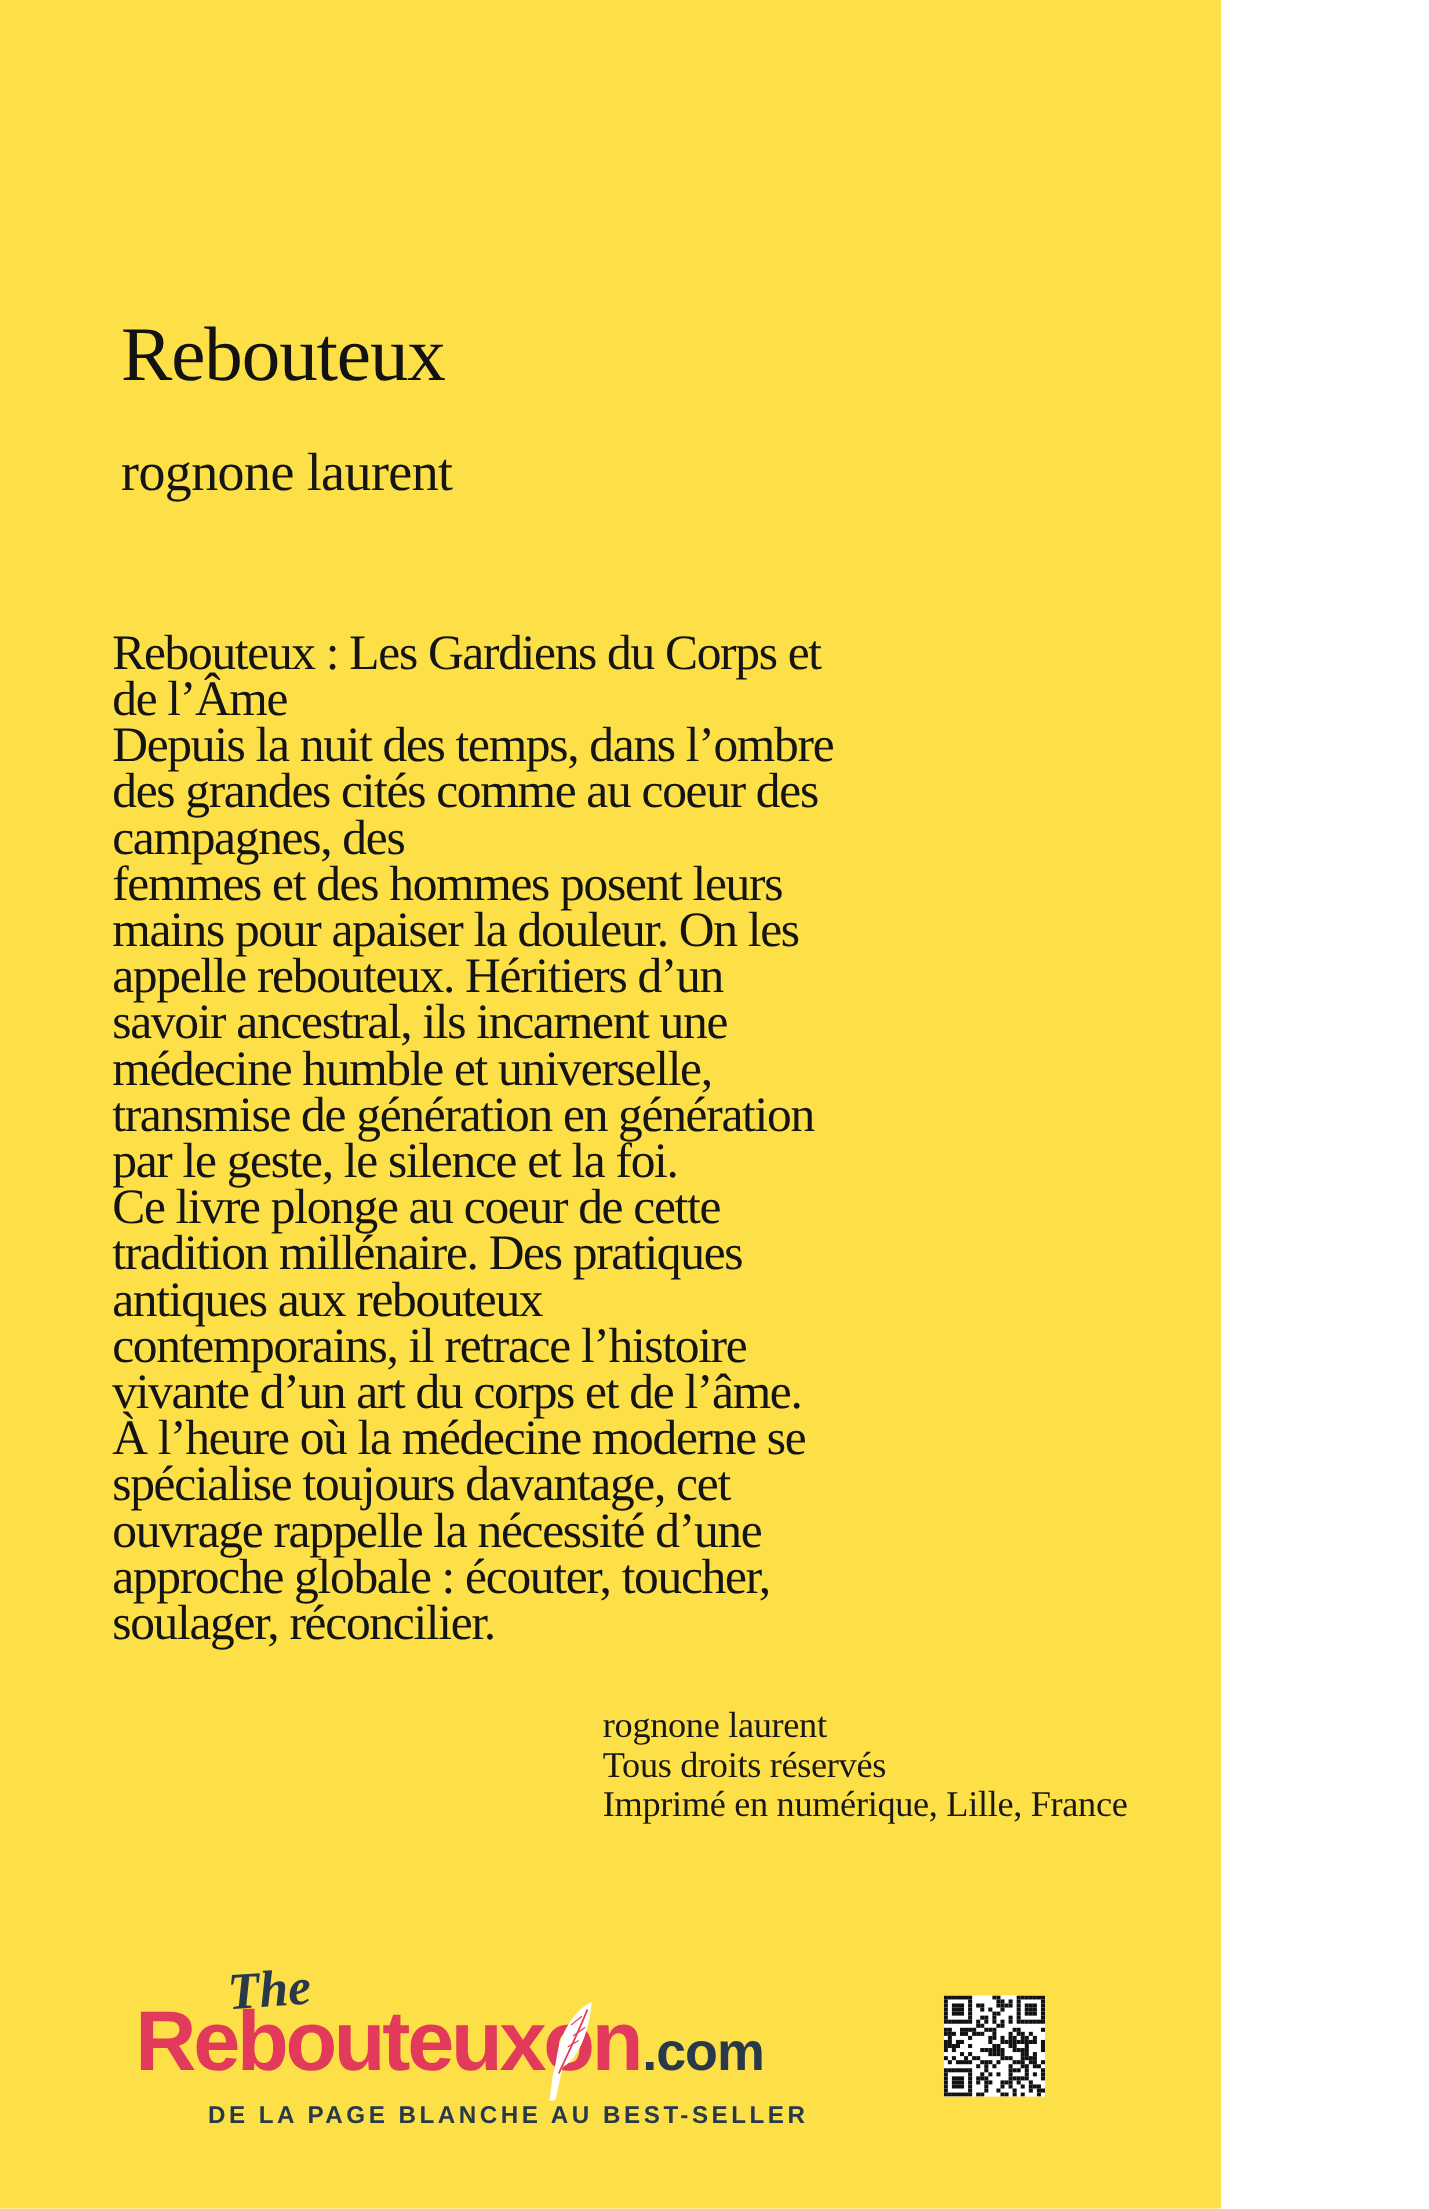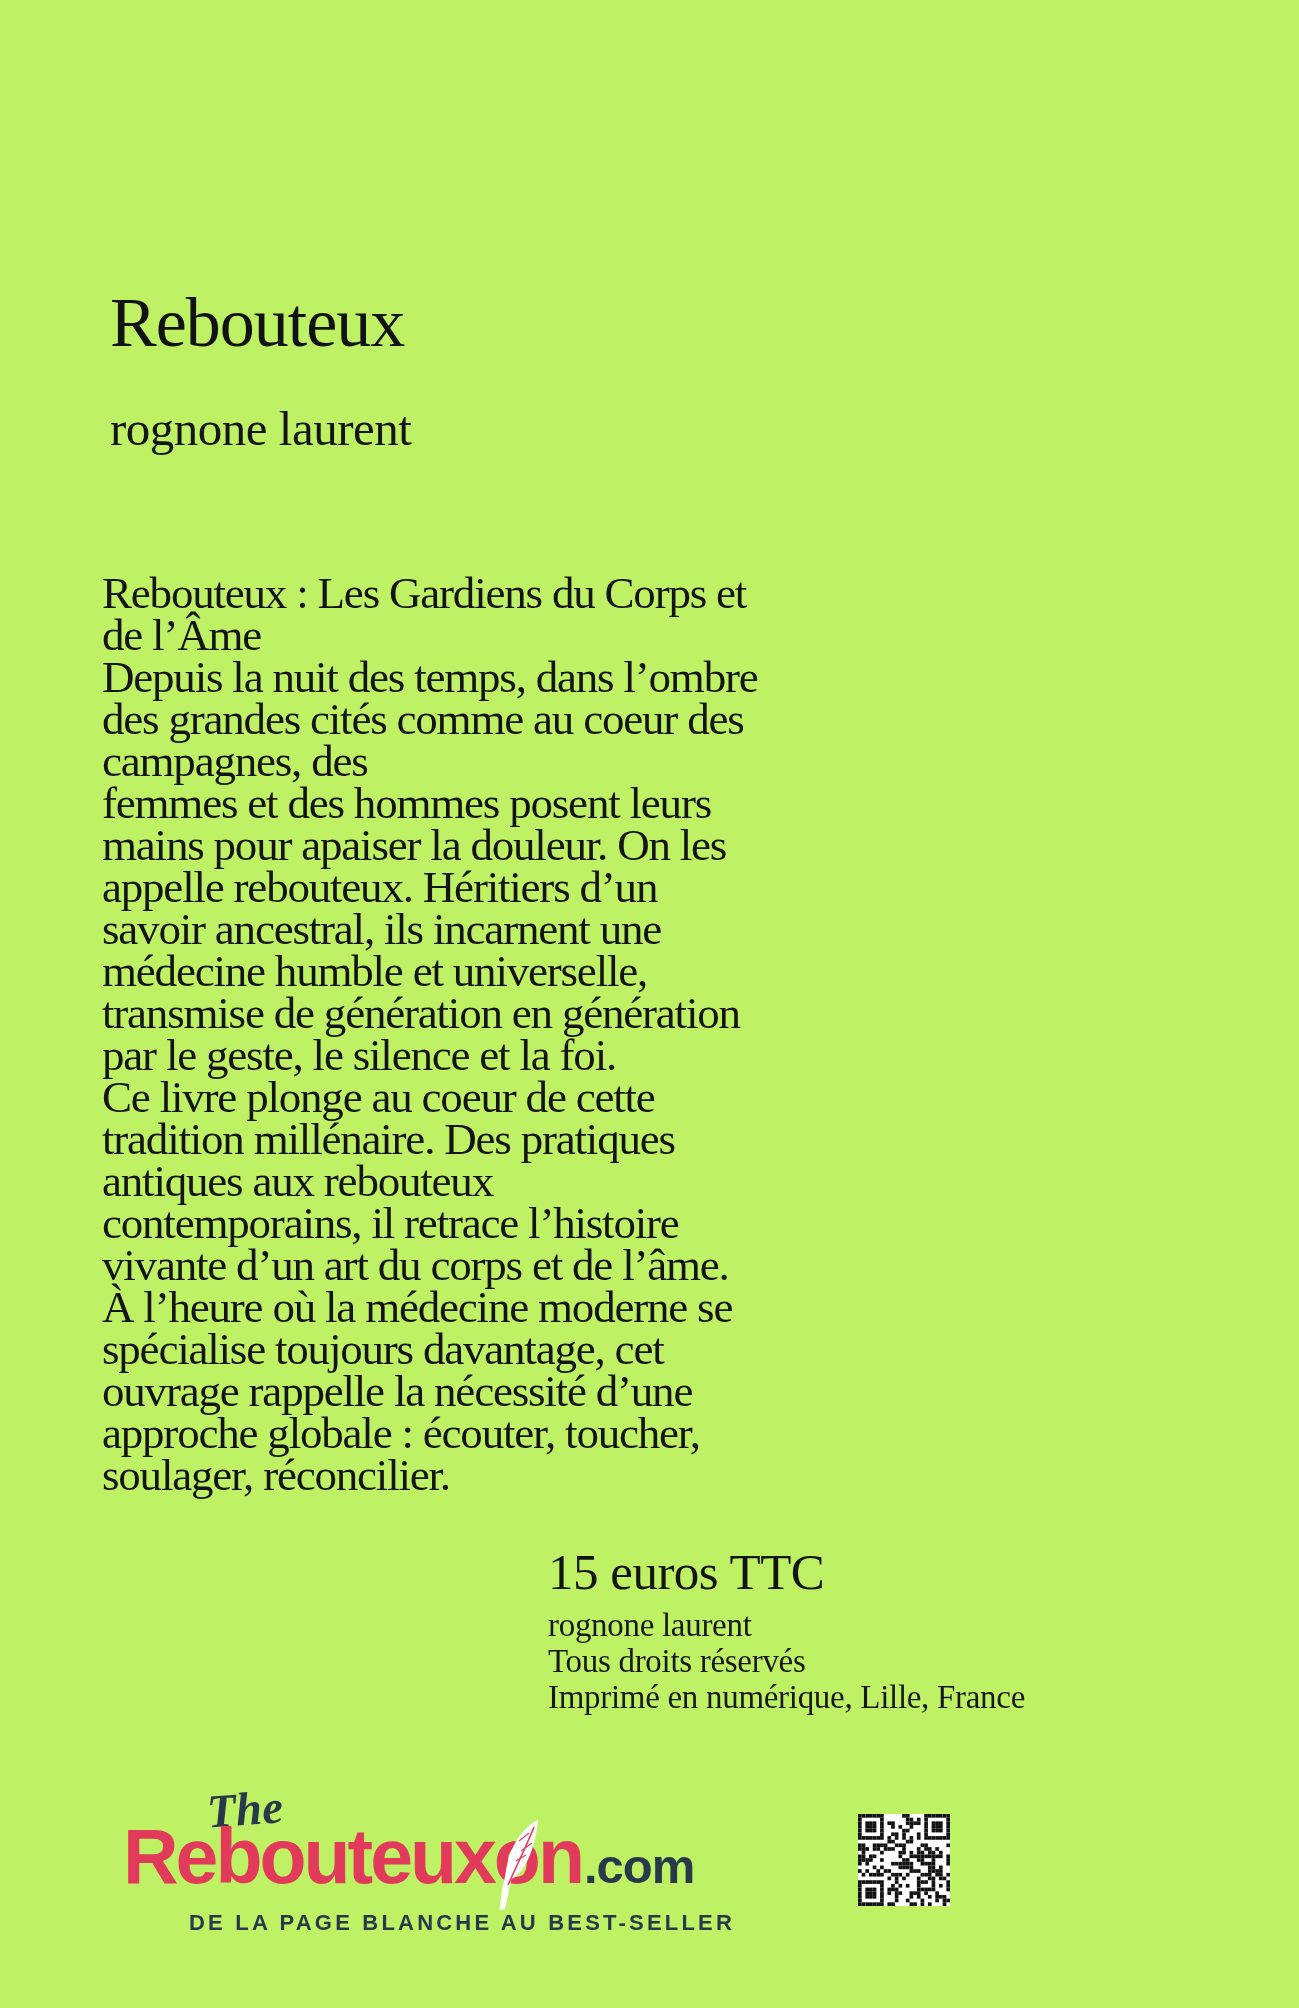--- a/index.html
+++ b/index.html
@@ -5,23 +5,23 @@
   :root{
     --brand-pink:#e23a5b;
     --brand-navy:#28394a;
     --ink:#151515;
   }
   *{margin:0;padding:0;box-sizing:border-box;}
   html,body{background:#ffffff;}
   body{font-family:"Liberation Serif", serif; color:var(--ink);}
   .page{
     position:relative;
-    width:1299px;
+    width:1110px;
     height:2008px;
-    background:#bef264;
+    background:#fde047;
     overflow:hidden;
   }
   .title{
     position:absolute;
     left:110px; top:288px;
     font-size:70px;
     font-weight:400;
     letter-spacing:-1px;
     line-height:1;
     color:#121212;
@@ -161,21 +161,20 @@
 antiques aux rebouteux
 contemporains, il retrace l’histoire
 vivante d’un art du corps et de l’âme.
 À l’heure où la médecine moderne se
 spécialise toujours davantage, cet
 ouvrage rappelle la nécessité d’une
 approche globale : écouter, toucher,
 soulager, réconcilier.</div>
 
   <div class="price-block">
-    <div class="price">15 euros TTC</div>
     <div class="imprint">rognone laurent
 Tous droits réservés
 Imprimé en numérique, Lille, France</div>
   </div>
 
   <div class="logo">
     <span class="logo-the">The</span>
     <div class="logo-row">
       <span class="brand"><span>Rebouteux</span><span class="brand-o"><span>o</span><svg class="feather" viewBox="0 0 42 96" xmlns="http://www.w3.org/2000/svg">
             <path d="M39,3 C25,9 12,28 8,48 C6.5,56 6,61 3.5,70 L0.5,93 L6,92 C9,79 10.5,70 12.5,62 C28,55 37,26 39,3 Z" fill="#ffffff"></path>

